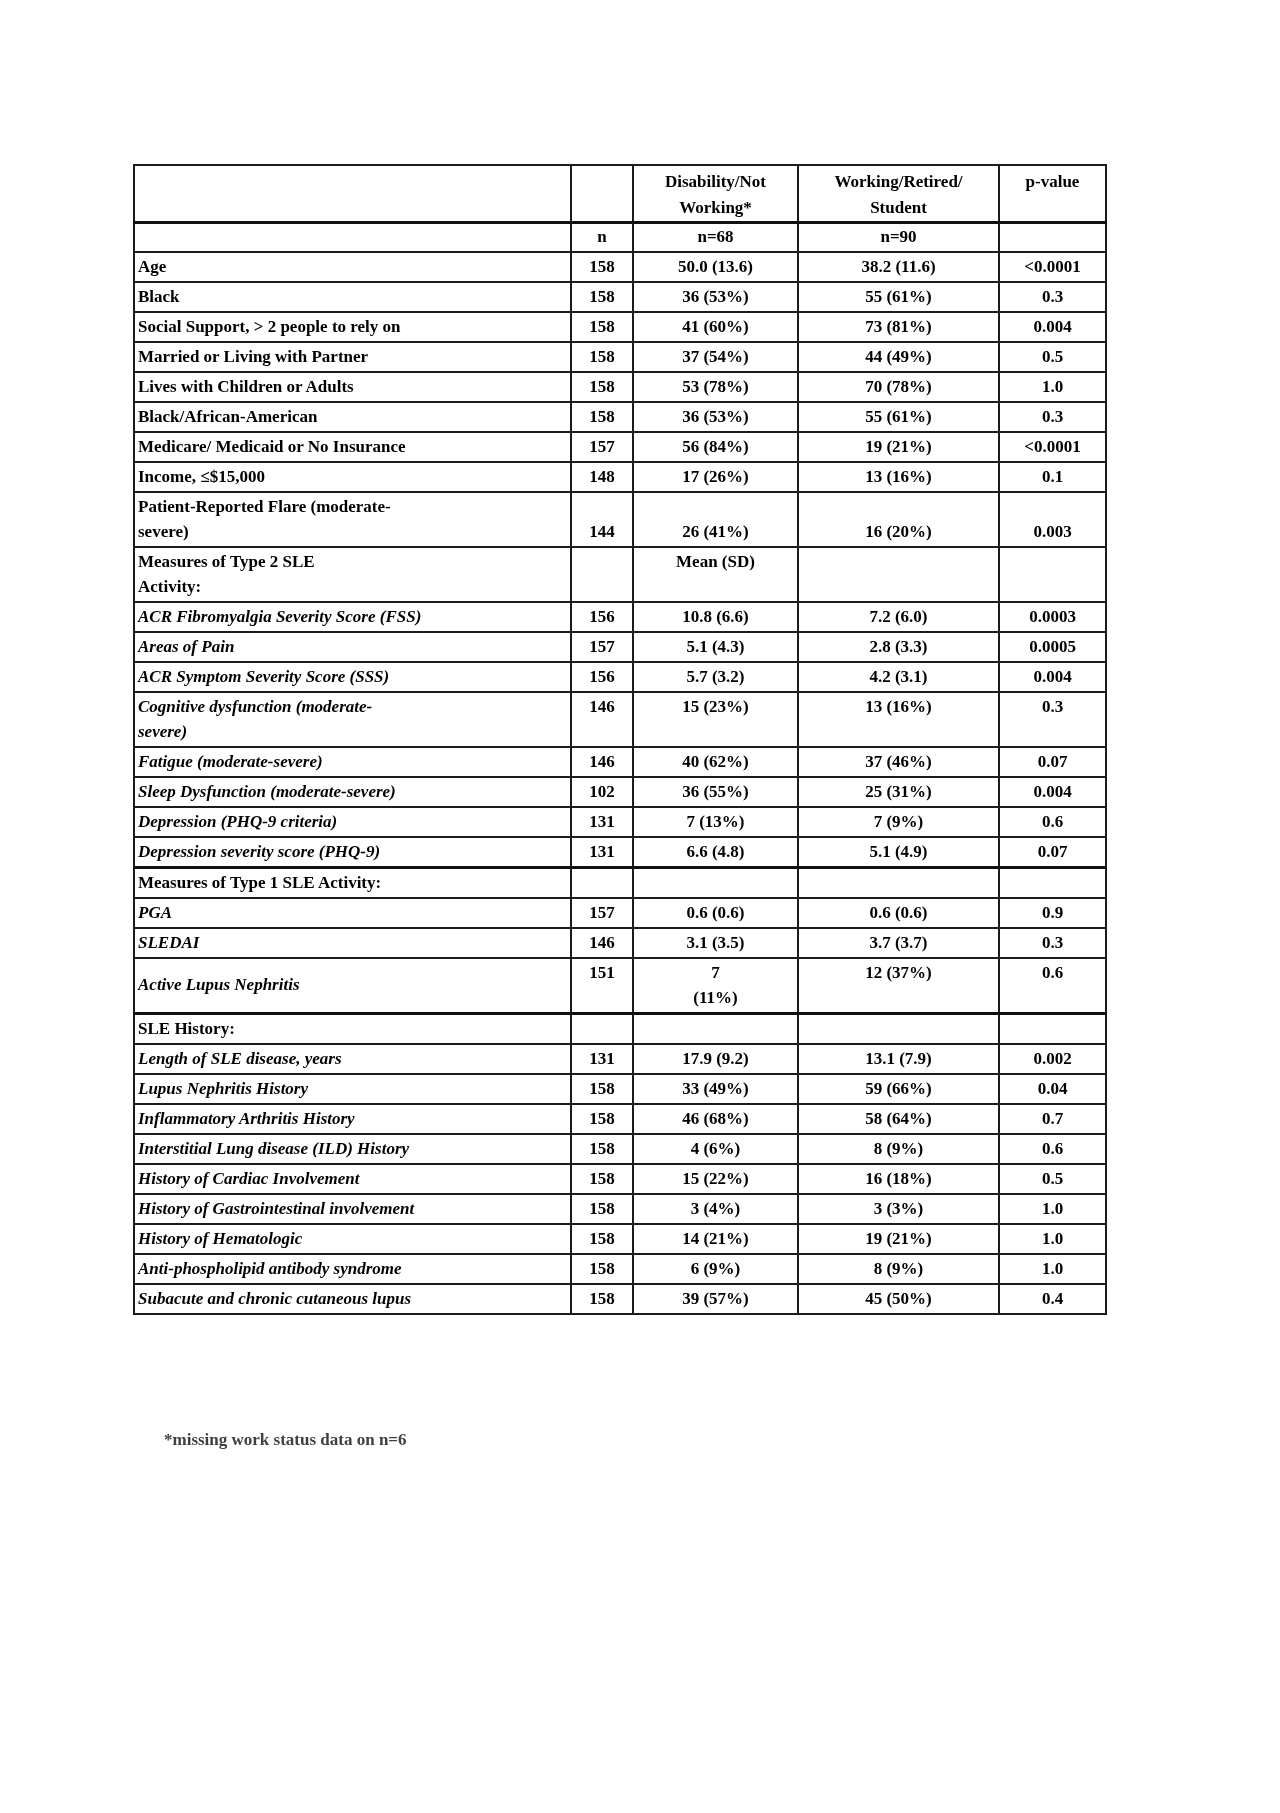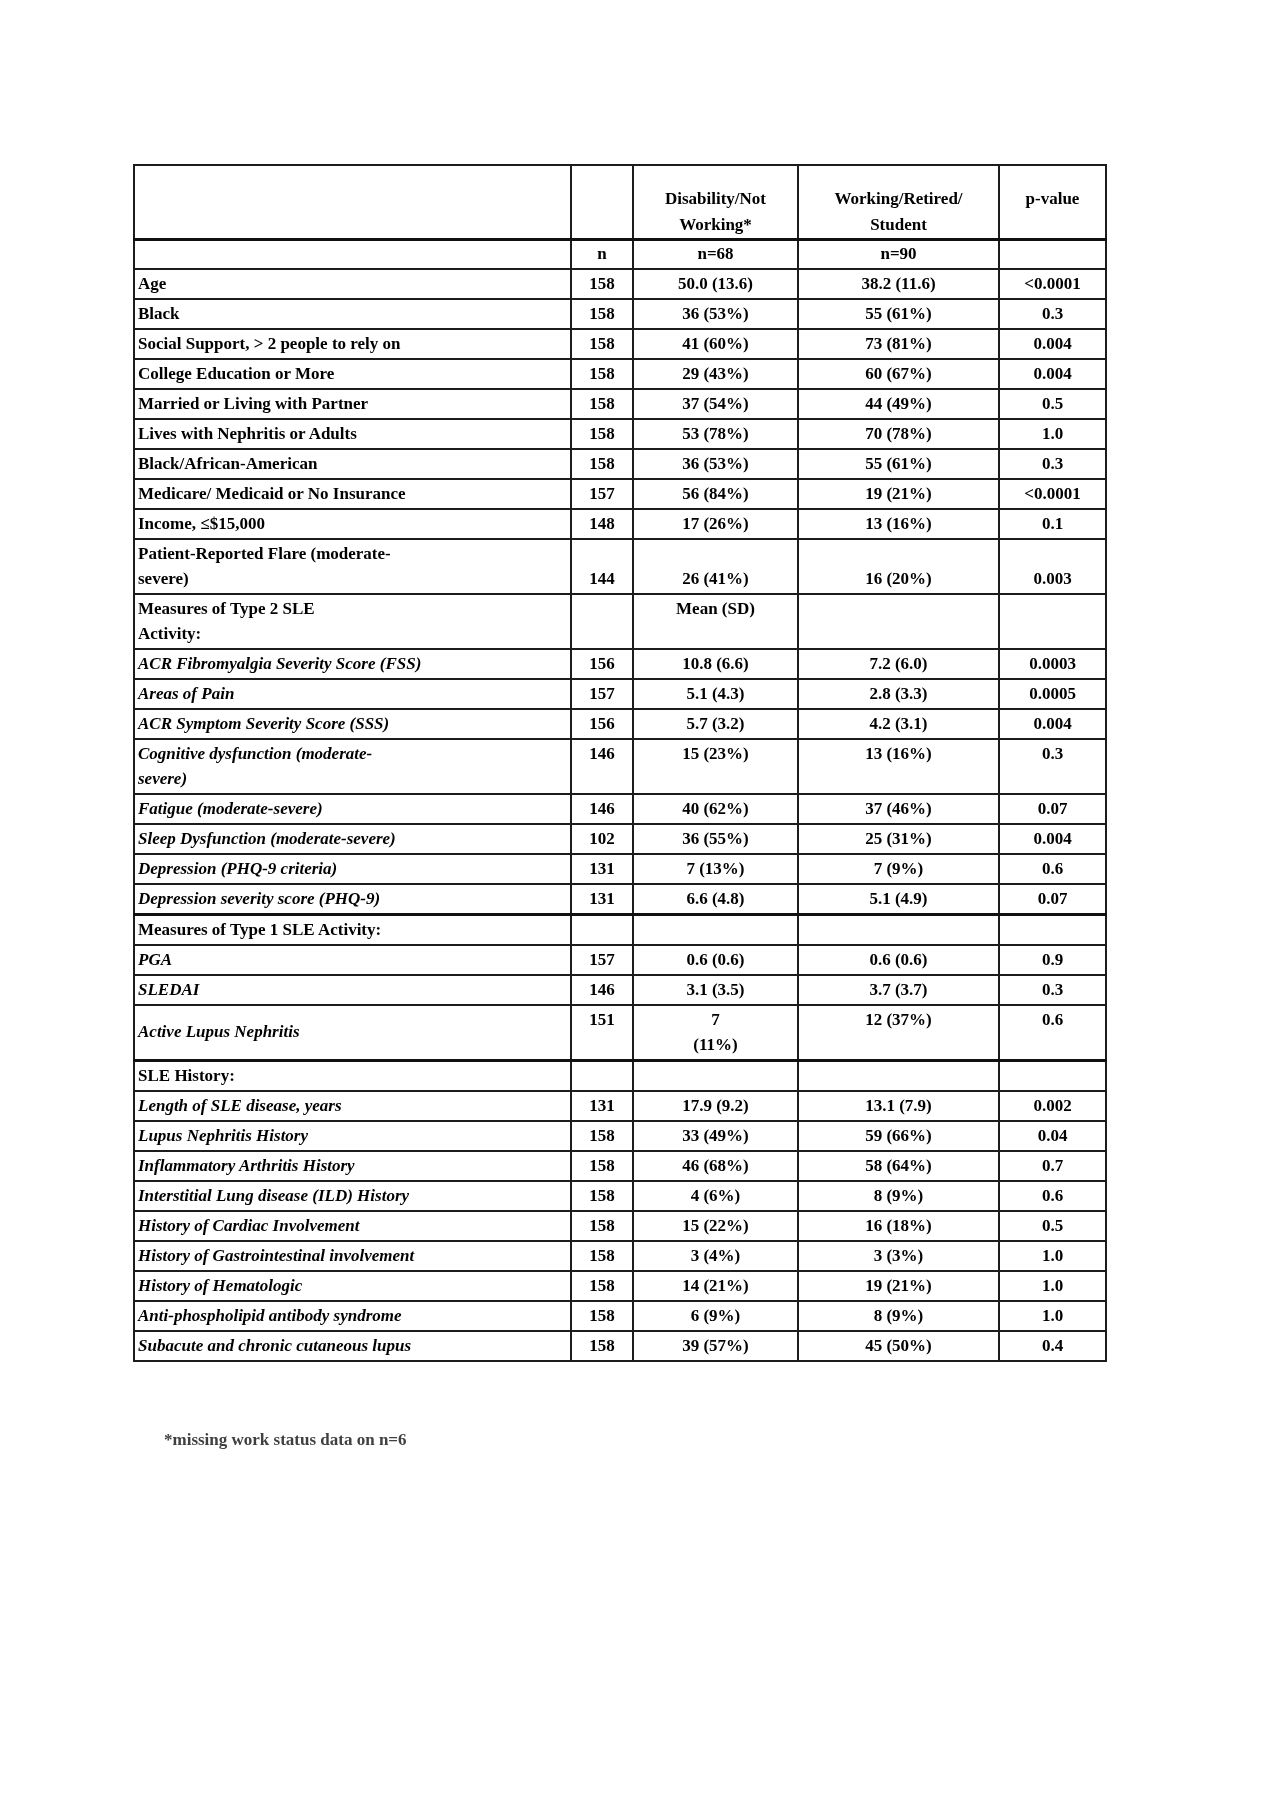--- a/index.html
+++ b/index.html
@@ -21,21 +21,21 @@
     border:2px solid #1c1c1c;
     white-space:pre-line;
     line-height:1.5;
     padding:1px 3px;
     font-weight:700;
     overflow:hidden;
   }
   .tbl thead th{
     text-align:center;
     vertical-align:top;
-    padding-top:20px;
+    padding-top:3px;
   }
   tr.ghdr th{height:50px;border-bottom:3px solid #111;}
   tr.nhdr th{height:22px;vertical-align:middle;padding-top:0;}
   tbody td{height:26px;vertical-align:middle;}
   .lbl{text-align:left;}
   .val{text-align:center;}
   .item{padding-left:9px;border-radius:15px;}
   .section{padding-left:9px;border-radius:9px;}
   .sub{padding-left:27px;font-style:italic;}
   .big-indent{padding-left:99px;}
@@ -94,35 +94,28 @@
           <td class="val">0.3</td>
         </tr>
         <tr>
           <td class="lbl item">Social Support, &gt; 2 people to rely on</td>
           <td class="val">158</td>
           <td class="val">41 (60%)</td>
           <td class="val">73 (81%)</td>
           <td class="val">0.004</td>
         </tr>
         <tr>
-          <td class="lbl item">College Education or More</td>
-          <td class="val">158</td>
-          <td class="val">29 (43%)</td>
-          <td class="val">60 (67%)</td>
-          <td class="val">0.004</td>
-        </tr>
-        <tr>
           <td class="lbl item">Married or Living with Partner</td>
           <td class="val">158</td>
           <td class="val">37 (54%)</td>
           <td class="val">44 (49%)</td>
           <td class="val">0.5</td>
         </tr>
         <tr>
-          <td class="lbl item">Lives with Nephritis or Adults</td>
+          <td class="lbl item">Lives with Children or Adults</td>
           <td class="val">158</td>
           <td class="val">53 (78%)</td>
           <td class="val">70 (78%)</td>
           <td class="val">1.0</td>
         </tr>
         <tr>
           <td class="lbl item">Black/African-American</td>
           <td class="val">158</td>
           <td class="val">36 (53%)</td>
           <td class="val">55 (61%)</td>

